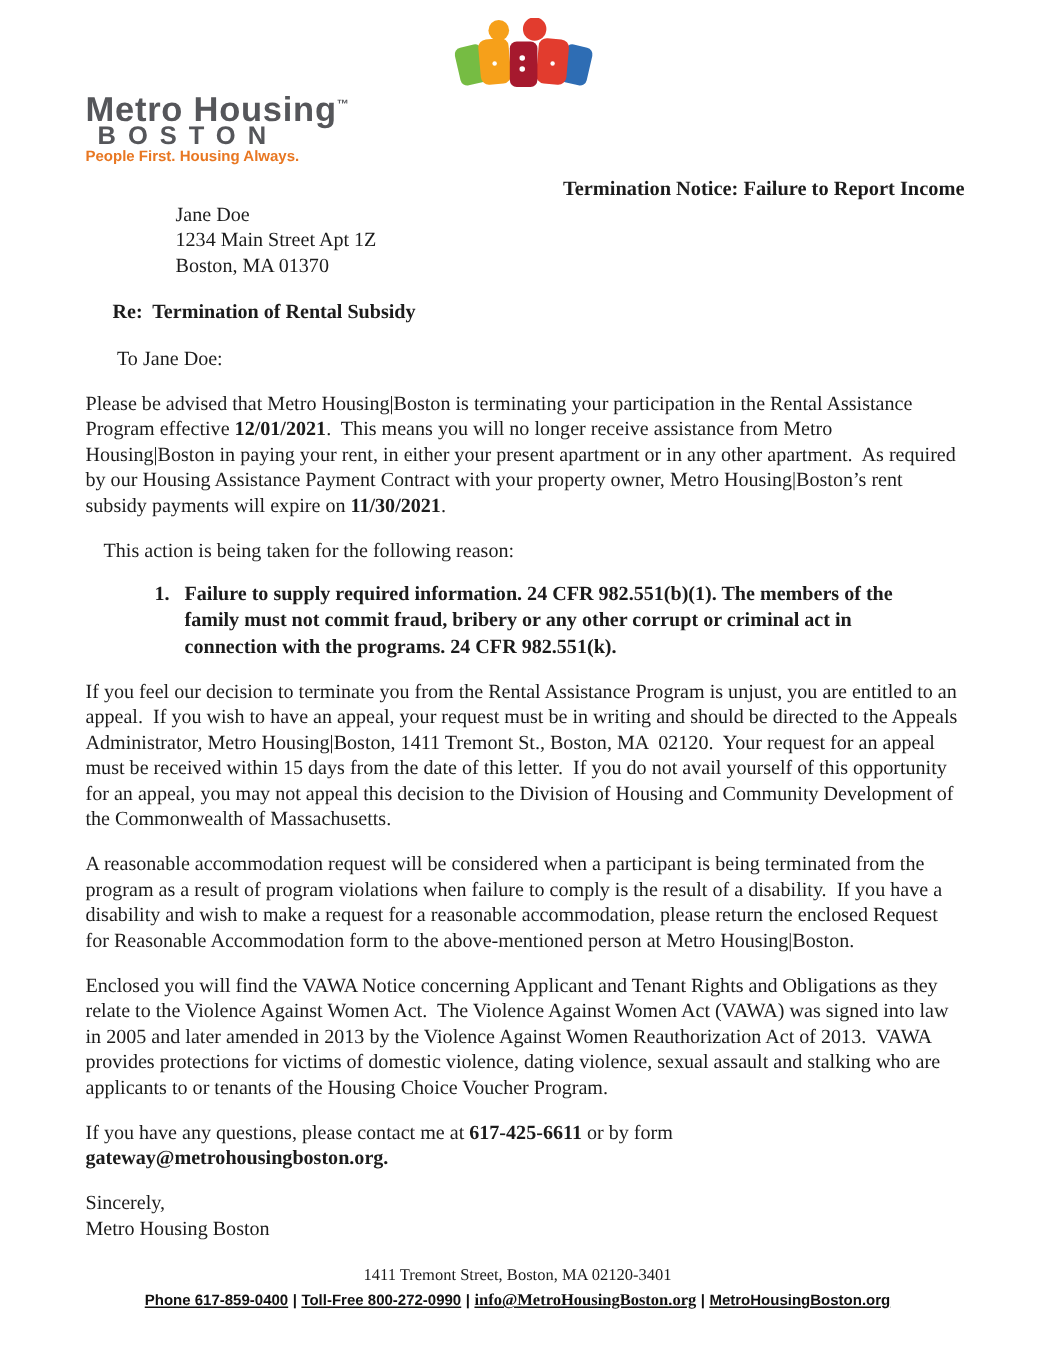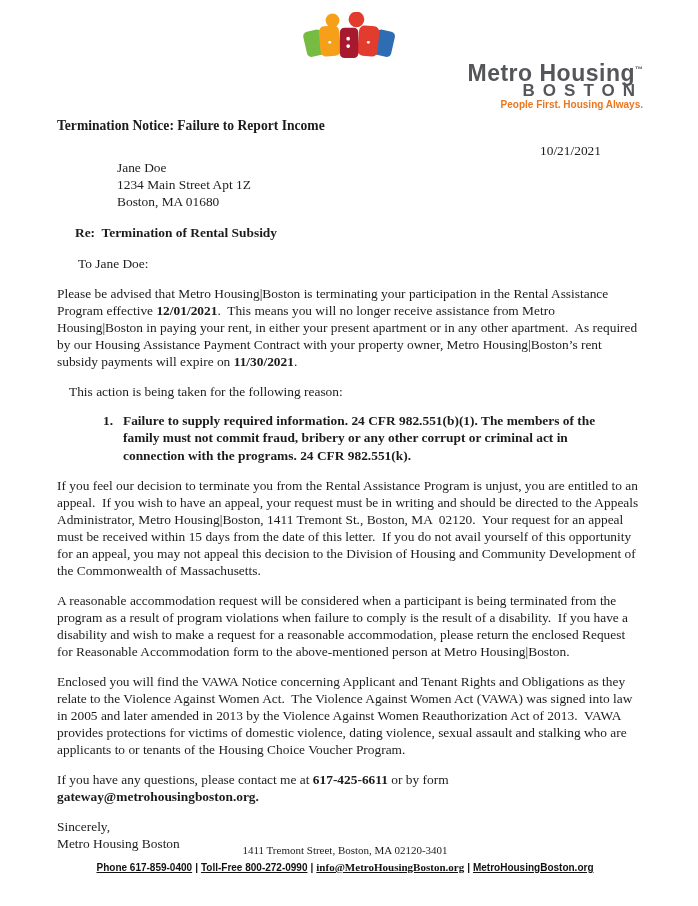--- a/index.html
+++ b/index.html
@@ -8,38 +8,38 @@
     background:#ffffff;
     font-family:"Liberation Serif", serif;
     font-size:13.4px;
     line-height:17px;
     color:#1c1c1c;
     position:relative;
     overflow:hidden;
   }
   .page { width:698px; height:906px; padding:12px 55px 0 57px; position:relative; }
 
-  .logo { text-align:right; }
+  .logo { text-align:left; }
   .logo-icon { display:block; margin:0 auto; }
   .logo-name {
     font-family:"Liberation Sans", sans-serif; font-weight:bold;
     font-size:23px; line-height:24px; color:#55565A; letter-spacing:0.5px;
   }
   .tm { font-size:8px; vertical-align:super; letter-spacing:0; }
   .logo-city {
     font-family:"Liberation Sans", sans-serif; font-weight:bold;
     font-size:17px; line-height:12px; color:#55565A; letter-spacing:8px;
     text-indent:8px;
   }
   .logo-tagline {
     font-family:"Liberation Sans", sans-serif; font-weight:bold;
     font-size:10px; line-height:12px; color:#E87722; margin-top:2px;
   }
 
-  .title { text-align:left; font-weight:bold; font-size:13.6px; margin-top:6px; }
+  .title { text-align:right; font-weight:bold; font-size:13.6px; margin-top:6px; }
 
   .date-line { text-align:right; padding-right:42px; margin-top:8px; }
 
   .address { margin-left:60px; }
 
   .re-line { font-weight:bold; margin:14px 0 0 18px; white-space:pre-wrap; }
   .salutation { margin:14px 0 0 21px; }
 
   .para { margin-top:13px; white-space:pre-wrap; }
   .b { font-weight:bold; }
@@ -79,26 +79,25 @@
       <circle cx="28" cy="33" r="1.6" fill="#ffffff"></circle>
       <circle cx="70" cy="33" r="1.6" fill="#ffffff"></circle>
     </svg>
     <div class="logo-name"><span>Metro Housing</span><span class="tm">™</span></div>
     <div class="logo-city">BOSTON</div>
     <div class="logo-tagline">People First. Housing Always.</div>
   </div>
 
   <div class="title">Termination Notice: Failure to Report Income</div>
 
-  <div class="date-line">10/21/2021</div>
 
   <div class="address">
     <div>Jane Doe</div>
     <div>1234 Main Street Apt 1Z</div>
-    <div>Boston, MA 01680</div>
+    <div>Boston, MA 01370</div>
   </div>
 
   <div class="re-line">Re:  Termination of Rental Subsidy</div>
 
   <div class="salutation">To Jane Doe:</div>
 
   <p class="para"><span>Please be advised that Metro Housing|Boston is terminating your participation in the Rental Assistance Program effective </span><span class="b">12/01/2021</span><span>.  This means you will no longer receive assistance from Metro Housing|Boston in paying your rent, in either your present apartment or in any other apartment.  As required by our Housing Assistance Payment Contract with your property owner, Metro Housing|Boston’s rent subsidy payments will expire on </span><span class="b">11/30/2021</span><span>.</span></p>
 
   <div class="reason-intro">This action is being taken for the following reason:</div>
 

